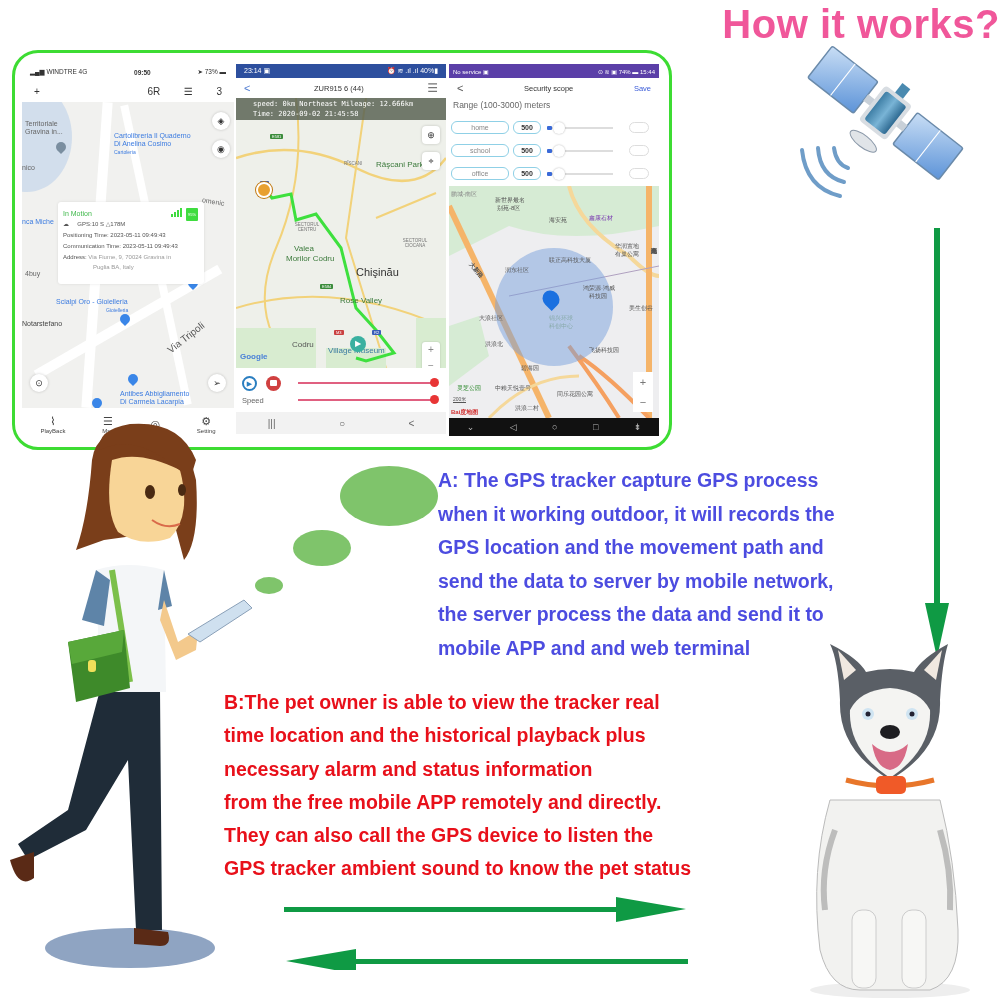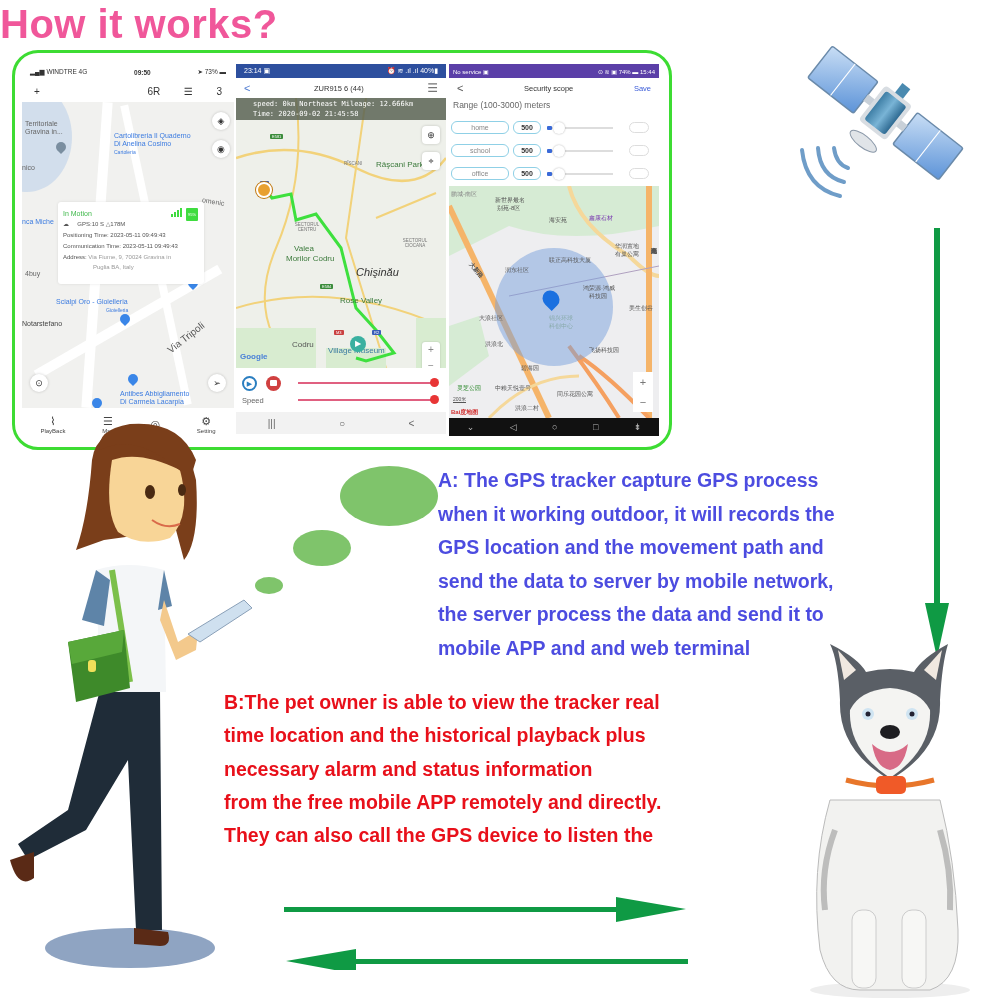--- a/index.html
+++ b/index.html
@@ -1,18 +1,18 @@
 <!DOCTYPE html>
 <html><head>
 <meta charset="utf-8">
 <style>
   * { box-sizing: border-box; margin: 0; padding: 0; }
   body { width: 1000px; height: 1000px; background: #ffffff; position: relative; overflow: hidden; font-family: "Liberation Sans", sans-serif; }
   .abs { position: absolute; }
-  .title { left: 0; width: 1000px; top: 2px; text-align: left; font-size: 40px; font-weight: bold; color: #f0579a; letter-spacing: 0.5px; }
+  .title { left: 0; width: 1000px; top: 2px; text-align: right; font-size: 40px; font-weight: bold; color: #f0579a; letter-spacing: 0.5px; }
   .frame { left: 12px; top: 50px; width: 660px; height: 400px; border: 3px solid #3ddc33; border-radius: 26px; }
 
   
   .phone1 { left: 22px; top: 64px; width: 212px; height: 376px; background: #f4f4f2; overflow: hidden; font-size: 7px; color: #333; }
   .p1-status { height: 16px; background: #fff; display: flex; align-items: center; justify-content: space-between; padding: 0 8px; font-size: 6.5px; }
   .p1-status .time { font-weight: bold; }
   .p1-top { height: 22px; background: #fff; display: flex; align-items: center; justify-content: space-between; padding: 0 12px; font-size: 10px; }
   .p1-map { position: absolute; left: 0; top: 38px; width: 212px; height: 306px; background: #f1f1ef; overflow: hidden; }
   .road { position: absolute; background: #ffffff; }
   .p1-poi { position: absolute; color: #3b7be0; font-size: 7px; line-height: 8px; }
@@ -30,21 +30,21 @@
   .p1-tabs .tab .ic { font-size: 11px; display: block; line-height: 13px; }
 
   
   .phone2 { left: 236px; top: 64px; width: 210px; height: 370px; background: #fff; overflow: hidden; font-size: 7px; }
   .p2-status { height: 14px; background: #2d4f9e; color: #fff; font-size: 7px; display: flex; justify-content: space-between; align-items: center; padding: 0 8px; }
   .p2-head { height: 20px; display: flex; justify-content: space-between; align-items: center; padding: 0 8px; font-size: 7.5px; color: #333; }
   .p2-head .back { color: #4d7ad0; font-size: 11px; }
   .p2-map { position: absolute; left: 0; top: 34px; width: 210px; height: 270px; background: #eef0ea; overflow: hidden; }
   .p2-info { position: absolute; left: 0; top: 0; width: 210px; height: 22px; background: rgba(90,100,85,0.85); color: #fff; font-family: "DejaVu Sans Mono", monospace; font-size: 7px; line-height: 10px; padding: 1px 17px; }
   .p2-label { position: absolute; font-size: 8px; color: #3c7a3c; }
-  .p2-city { position: absolute; font-size: 11px; color: #333; font-style: italic; }
+  .p2-city { position: absolute; font-size: 11px; color: #333; }
   .p2-small { position: absolute; font-size: 4.5px; color: #777; text-align: center; line-height: 5px; }
   .p2-shield { position: absolute; background: #3b8c3b; color: #fff; font-size: 4px; padding: 0 2px; border-radius: 1px; }
   .p2-ctrl { position: absolute; left: 0; top: 304px; width: 210px; height: 44px; background: #fff; }
   .p2-nav { position: absolute; left: 0; top: 348px; width: 210px; height: 22px; background: #f2f2f2; display: flex; justify-content: space-around; align-items: center; color: #666; font-size: 10px; }
   .slider-line { position: absolute; height: 2px; background: #e06080; }
   .slider-dot { position: absolute; width: 9px; height: 9px; border-radius: 50%; background: #e83535; }
 
   
   .phone3 { left: 449px; top: 64px; width: 210px; height: 372px; background: #fff; overflow: hidden; font-size: 7px; }
   .p3-status { height: 14px; background: #5b3fa8; color: #fff; font-size: 6px; display: flex; justify-content: space-between; align-items: center; padding: 0 4px; }
@@ -345,20 +345,21 @@
 <div class="abs bubble" style="left:340px;top:466px;width:98px;height:60px"></div>
 <div class="abs bubble" style="left:293px;top:530px;width:58px;height:36px"></div>
 <div class="abs bubble" style="left:255px;top:577px;width:28px;height:17px"></div>
 
 <div class="abs textB">
   <div>B:The pet owner is able to view the tracker real</div>
   <div>time location and the historical playback plus</div>
   <div>necessary alarm and status information</div>
   <div>from the free mobile APP remotely and directly.</div>
   <div>They can also call the GPS device to listen the</div>
+  <div>GPS tracker ambient sound to know the pet status</div>
 </div>
 
 <svg class="abs harrow" viewBox="0 0 410 75">
   <rect x="2" y="12" width="340" height="5" fill="#0f9a44"></rect>
   <polygon points="334,2 404,14 334,27" fill="#0f9a44"></polygon>
   <rect x="70" y="64" width="336" height="5" fill="#0f9a44"></rect>
   <polygon points="4,66 74,54 74,79" fill="#0f9a44"></polygon>
 </svg>
 
 <svg class="abs dog" viewBox="0 0 220 370">

